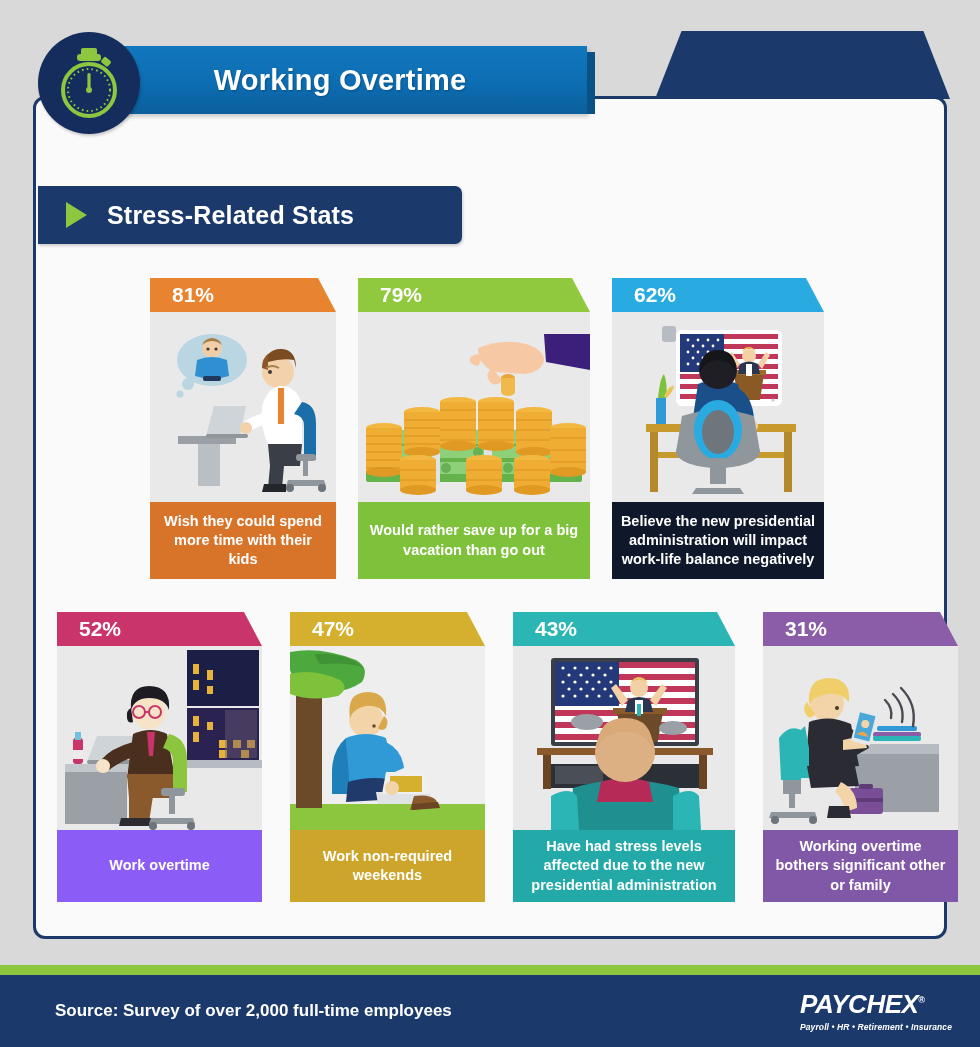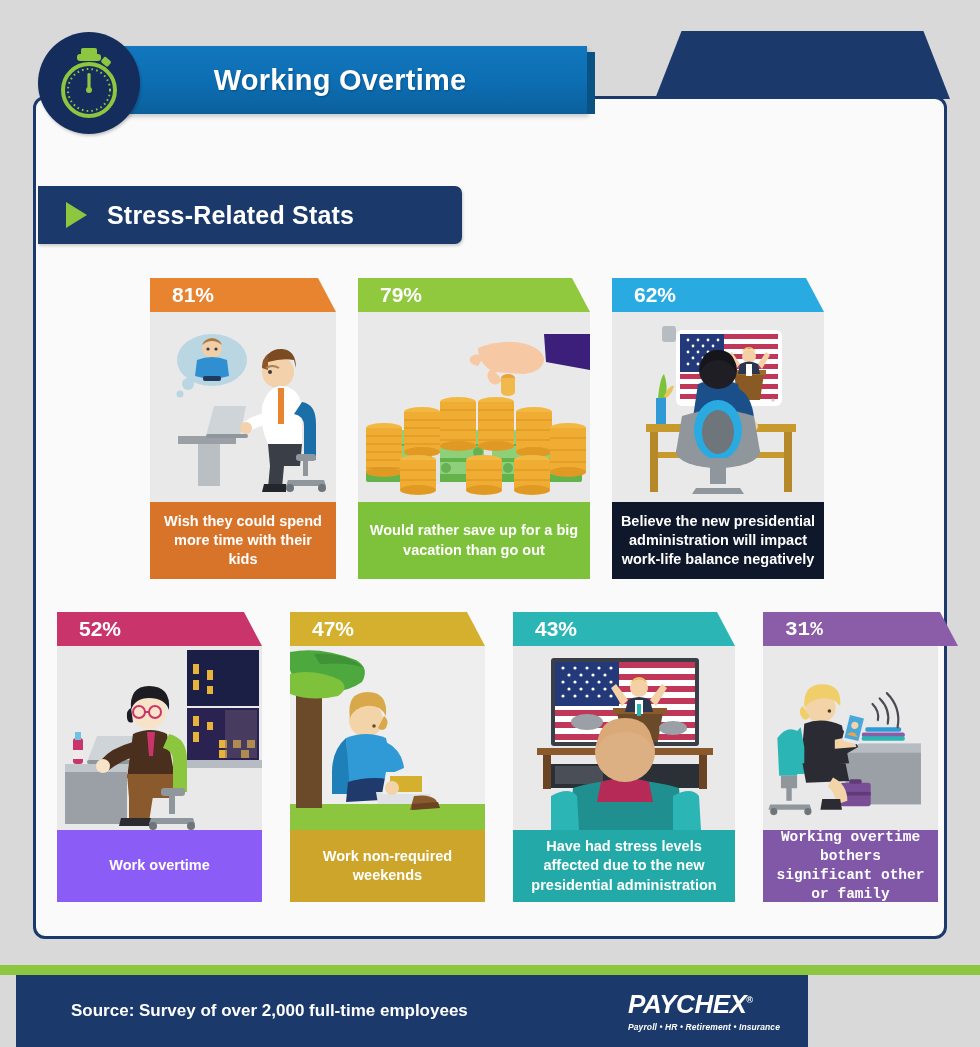--- a/index.html
+++ b/index.html
@@ -148,33 +148,33 @@
   .c-81 { width: 186px; }
   .c-79 { width: 232px; }
   .c-62 { width: 212px; }
 
   
   .row-2 .card-image { height: 184px; }
   .row-2 .card-caption { height: 72px; }
   .c-52 { width: 205px; }
   .c-47 { width: 195px; }
   .c-43 { width: 222px; }
-  .c-31 { width: 175px; font-family: Liberation Mono, monospace; }
+  .c-31 { width: 195px; }
 
   
   .footer-green {
     position: absolute;
     left: 0; top: 965px;
     width: 980px; height: 10px;
     background: #8dc63f;
   }
   .footer-bar {
     position: absolute;
-    left: 16px; top: 975px;
-    width: 792px; height: 72px;
+    left: 0; top: 975px;
+    width: 980px; height: 72px;
     background: #1b3a6b;
     display: flex; align-items: center; padding-left: 33px;
   }
   .footer-source {
     position: absolute;
     left: 55px; top: 50%;
     transform: translateY(-50%);
     color: #ffffff;
     font-size: 17px;
     font-weight: bold;

